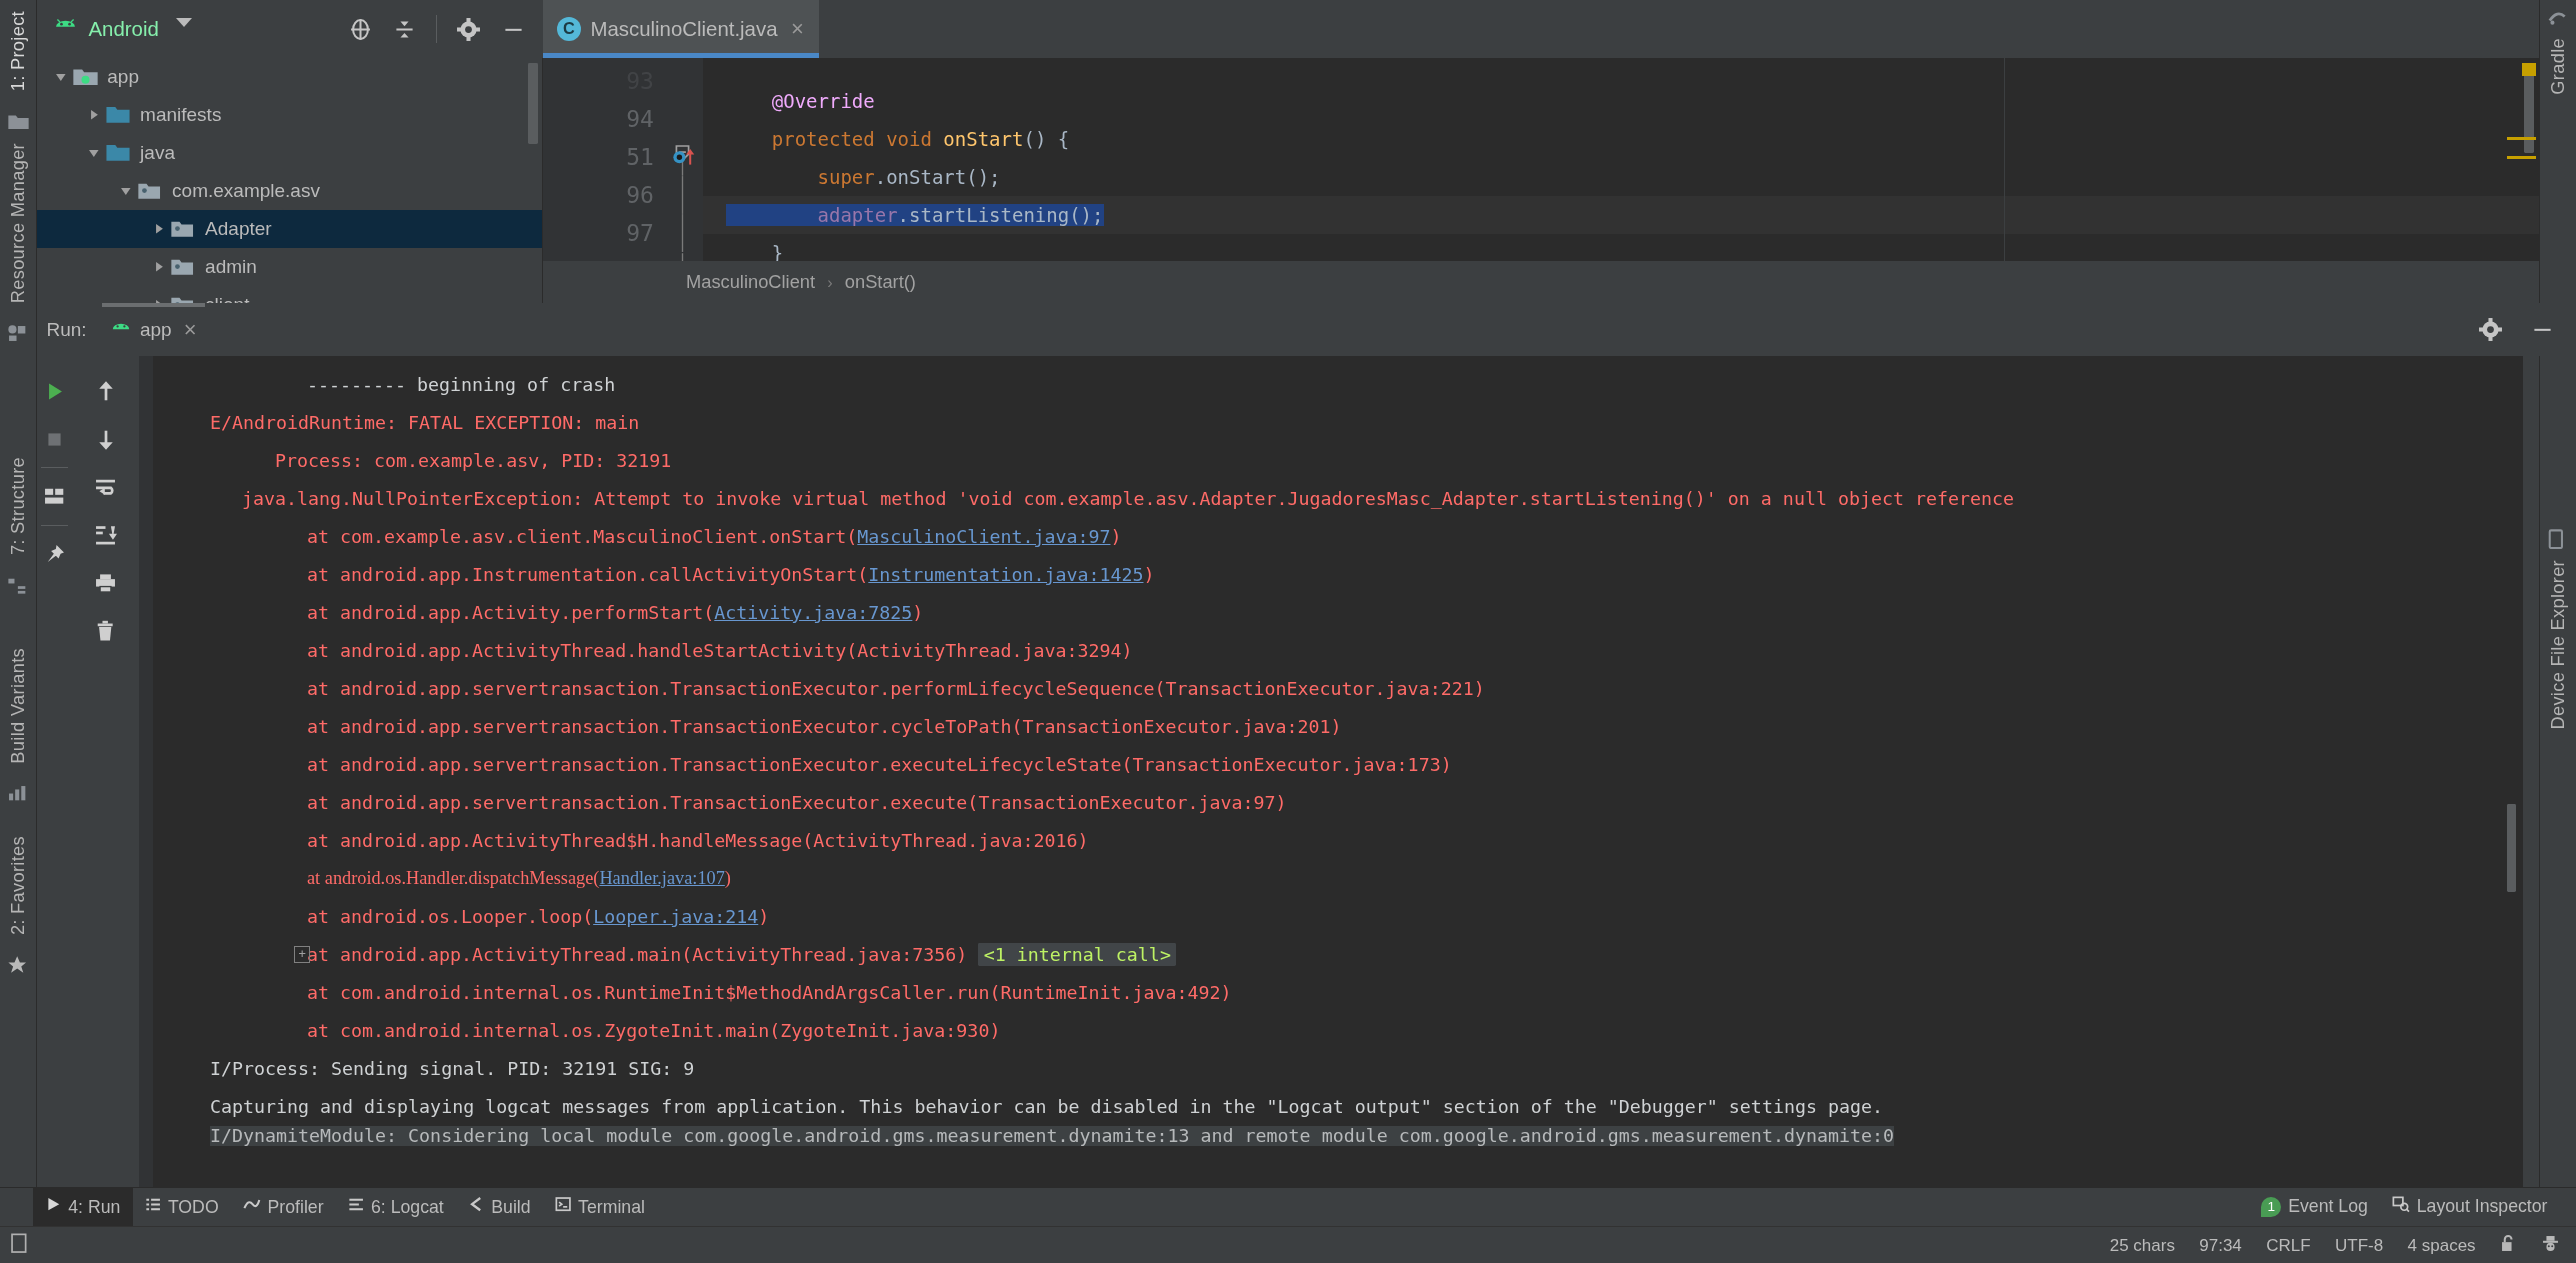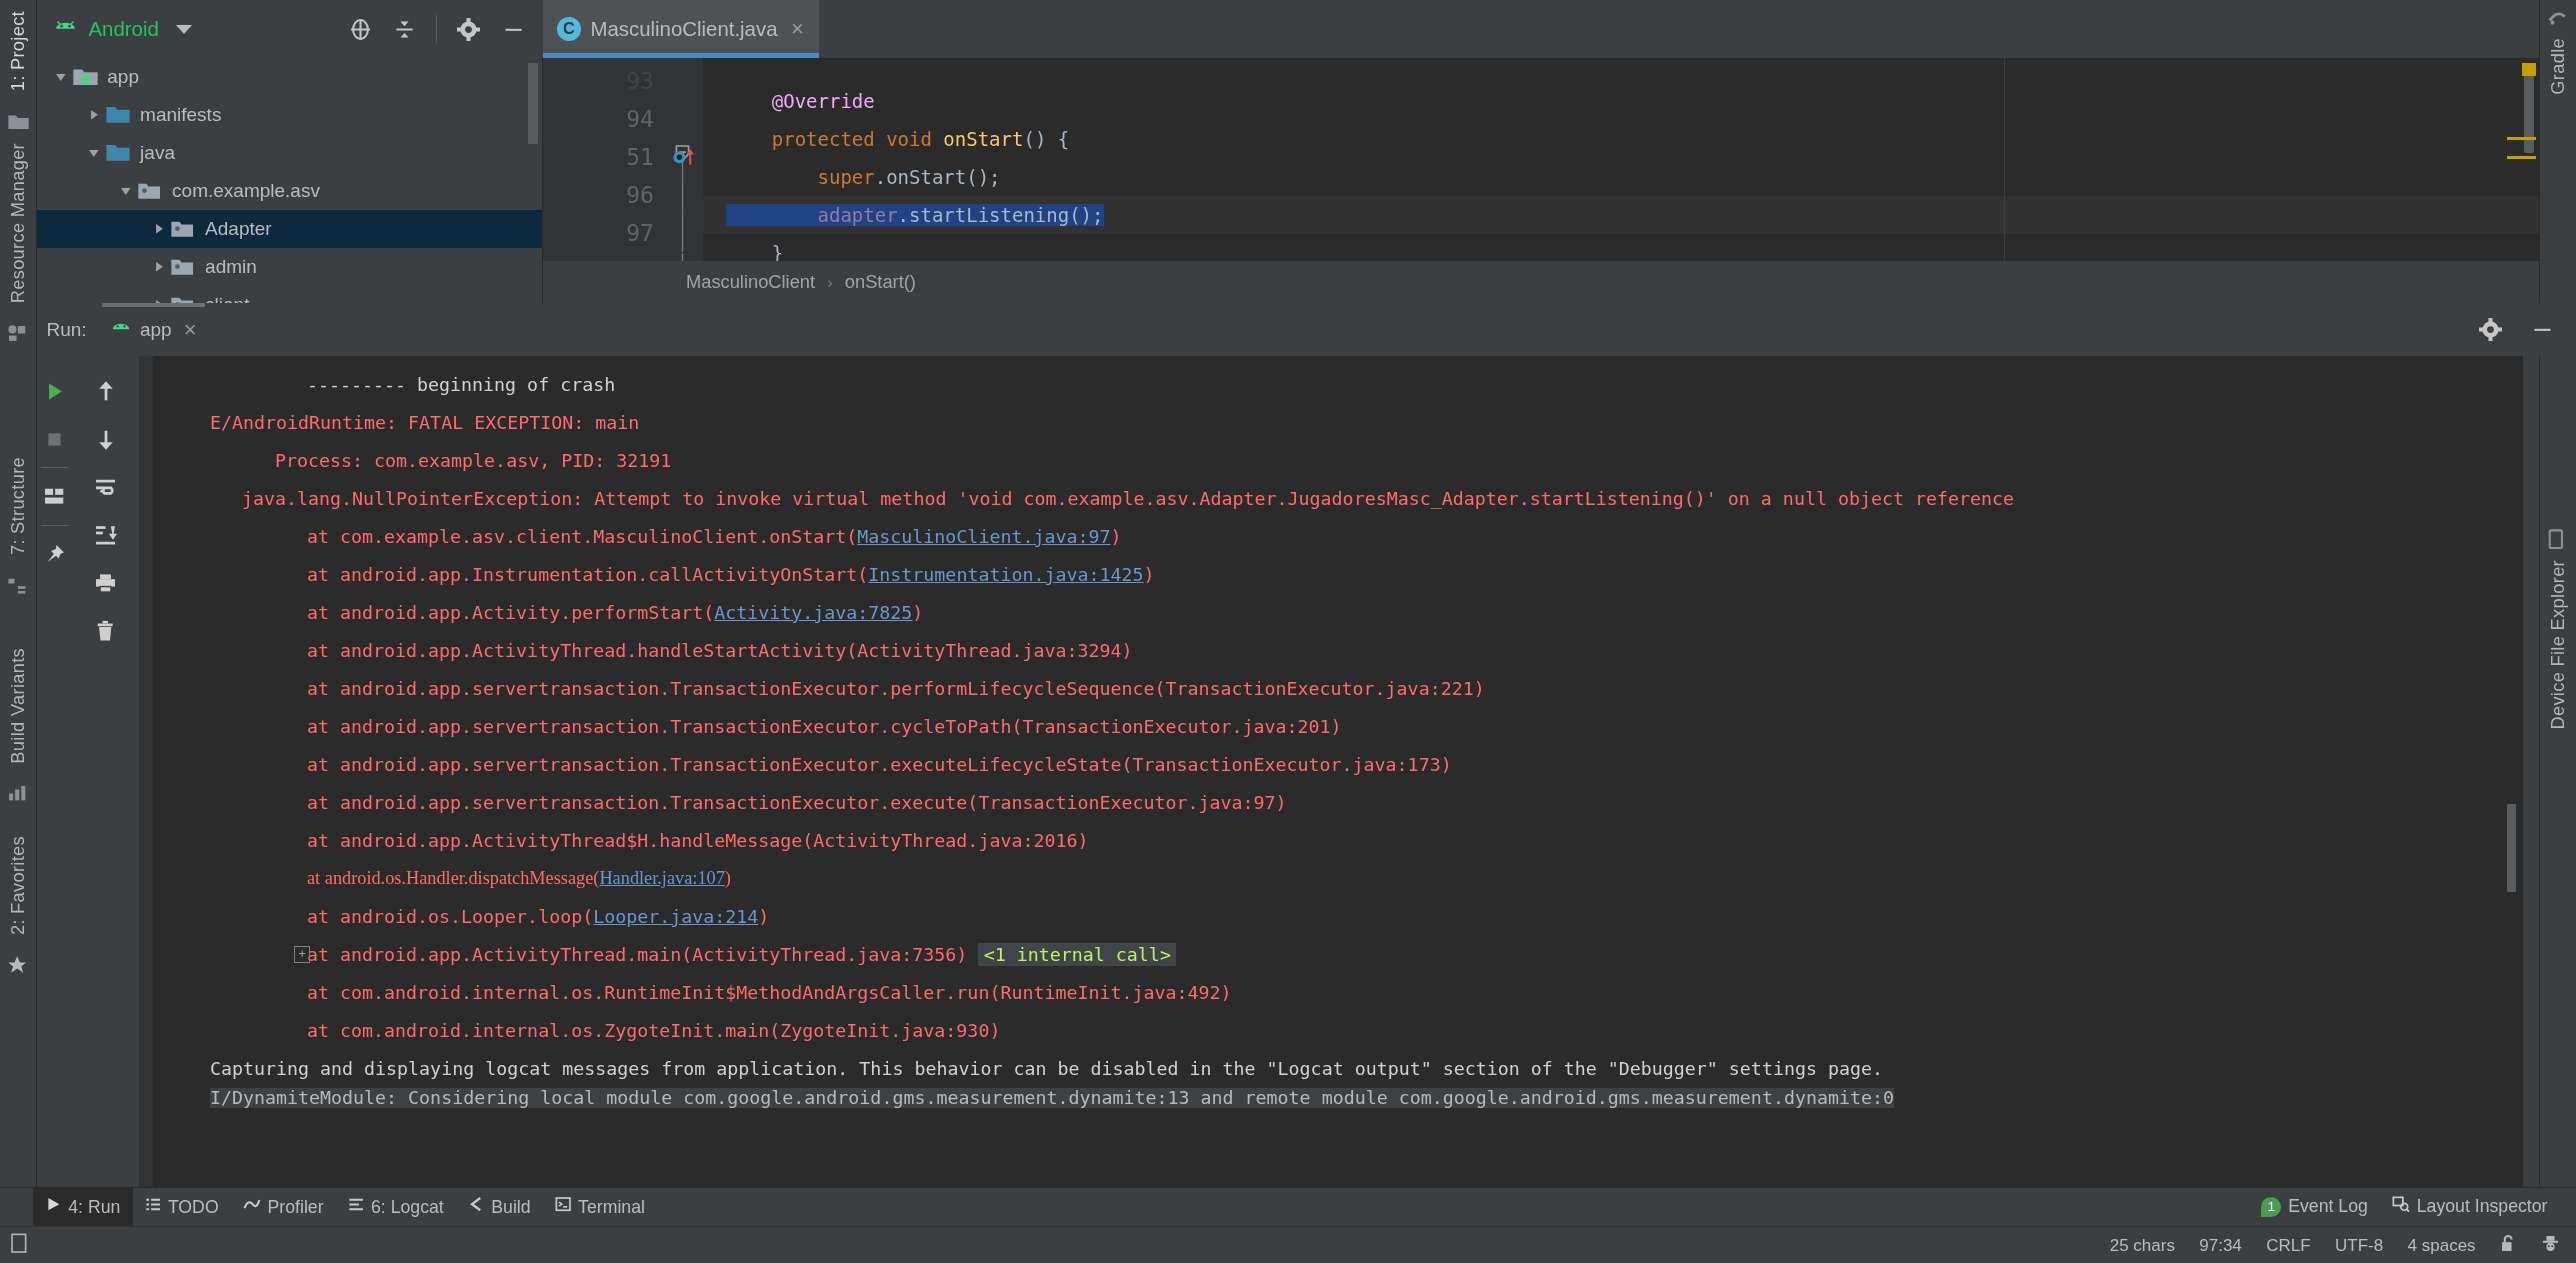--- a/index.html
+++ b/index.html
@@ -27,21 +27,21 @@
   }
   .vtab.active { color: #d8d8d8; }
   .vstrip-icon { width: 23px; height: 20.4px; margin-top: 9.5px; opacity: .85; }
 
   
   .project-panel { width: 506px; background: #3c3f41; display: flex; flex-direction: column; flex: 0 0 506px; }
   .project-header {
     height: 58px; display: flex; align-items: center; padding: 0 8.1px 0 15px;
     background: #3c3f41; gap: 6.8px;
   }
-  .proj-title { color: #22c55e; font-size: 20.4px; display: flex; align-items: center; gap: 9.5px; }
+  .proj-title { color: #86efac; font-size: 20.4px; display: flex; align-items: flex-start; gap: 9.5px; }
   .droid { width: 27px; height: 17.7px; position: relative; display:inline-block; }
   .caret-down {
     width: 0; height: 0; border-left: 8.8px solid transparent; border-right: 8.8px solid transparent;
     border-top: 9.5px solid #bbbbbb; margin-left: 8.1px;
   }
   .proj-tools { margin-left: auto; display: flex; align-items: center; gap: 17.7px; padding-right: 8.1px; }
   .tool-ic { width: 27px; height: 27px; opacity: .9; }
   .tool-sep { width: 1.4px; height: 28.5px; background: #5a5d5f; }
 
   .project-tree {
@@ -622,20 +622,21 @@
               <div class="cl" style="padding-left: 168px;"><span class="red">at android.app.servertransaction.TransactionExecutor.performLifecycleSequence(TransactionExecutor.java:221)</span></div>
               <div class="cl" style="padding-left: 168px;"><span class="red">at android.app.servertransaction.TransactionExecutor.cycleToPath(TransactionExecutor.java:201)</span></div>
               <div class="cl" style="padding-left: 168px;"><span class="red">at android.app.servertransaction.TransactionExecutor.executeLifecycleState(TransactionExecutor.java:173)</span></div>
               <div class="cl" style="padding-left: 168px;"><span class="red">at android.app.servertransaction.TransactionExecutor.execute(TransactionExecutor.java:97)</span></div>
               <div class="cl" style="padding-left: 168px;"><span class="red">at android.app.ActivityThread$H.handleMessage(ActivityThread.java:2016)</span></div>
               <div class="cl" style="padding-left: 168px; font-family: Liberation Serif, serif;"><span class="red">at android.os.Handler.dispatchMessage(</span><span class="lnk">Handler.java:107</span><span class="red">)</span></div>
               <div class="cl" style="padding-left: 168px;"><span class="red">at android.os.Looper.loop(</span><span class="lnk">Looper.java:214</span><span class="red">)</span></div>
               <div class="cl" style="padding-left: 168px;"><span class="fold-plus">+</span><span class="red">at android.app.ActivityThread.main(ActivityThread.java:7356) </span><span class="ghost">&lt;1 internal call&gt;</span></div>
               <div class="cl" style="padding-left: 168px;"><span class="red">at com.android.internal.os.RuntimeInit$MethodAndArgsCaller.run(RuntimeInit.java:492)</span></div>
               <div class="cl" style="padding-left: 168px;"><span class="red">at com.android.internal.os.ZygoteInit.main(ZygoteInit.java:930)</span></div>
+              <div class="cl" style="padding-left: 71px;"><span class="white">I/Process: Sending signal. PID: 32191 SIG: 9</span></div>
               <div class="cl" style="padding-left: 71px;"><span class="white">Capturing and displaying logcat messages from application. This behavior can be disabled in the "Logcat output" section of the "Debugger" settings page.</span></div>
               <div class="cl" style="padding-left: 71px; height: 20.4px; overflow: hidden; opacity: 0.85;"><span class="white hl-bg">I/DynamiteModule: Considering local module com.google.android.gms.measurement.dynamite:13 and remote module com.google.android.gms.measurement.dynamite:0</span></div>
             </div>
           <div class="console-scroll"></div>
         </div>
 
         <div class="run-right-strip">
           <div class="vstrip-icon">
             <svg width="17.7" height="20.4" viewBox="0 0 26 30">
                 <rect x="4" y="2" width="18" height="26" rx="2" fill="none" stroke="#9aa0a6" stroke-width="3"></rect>

